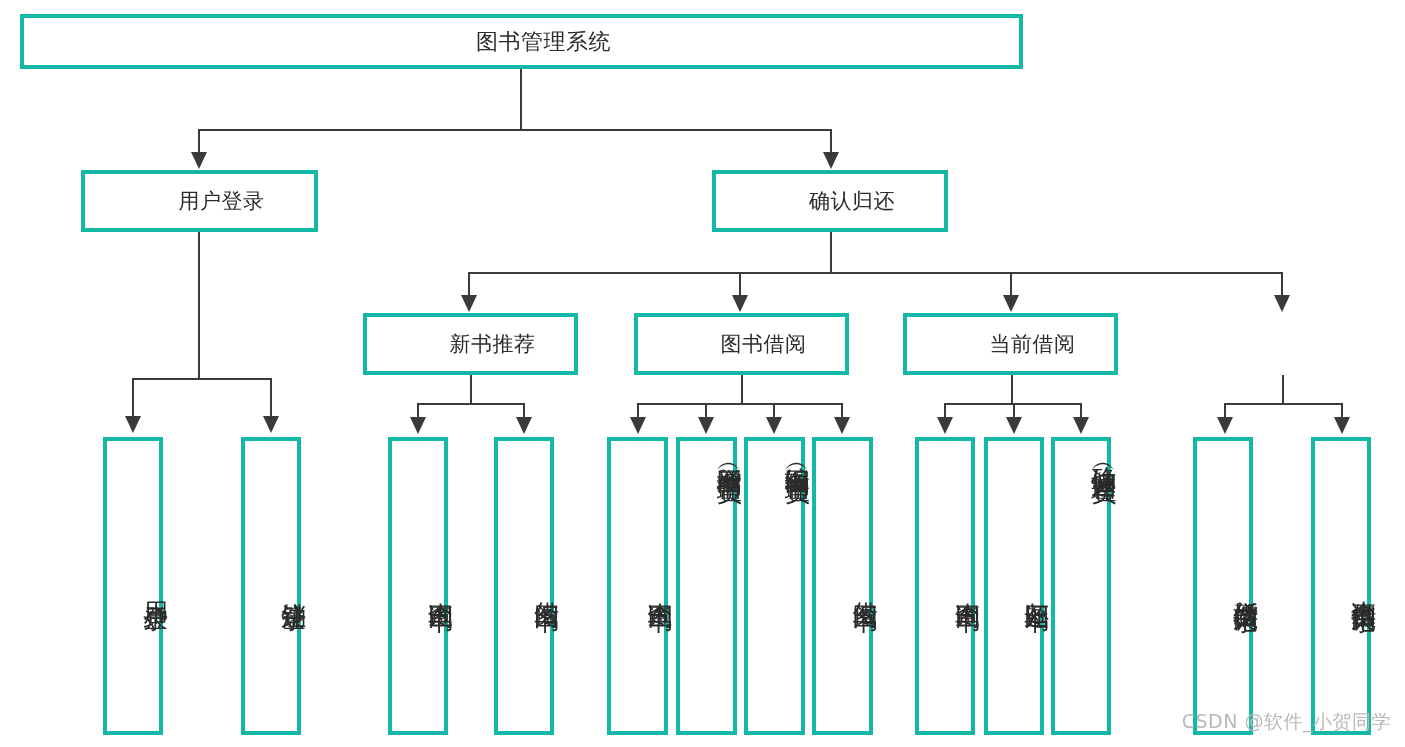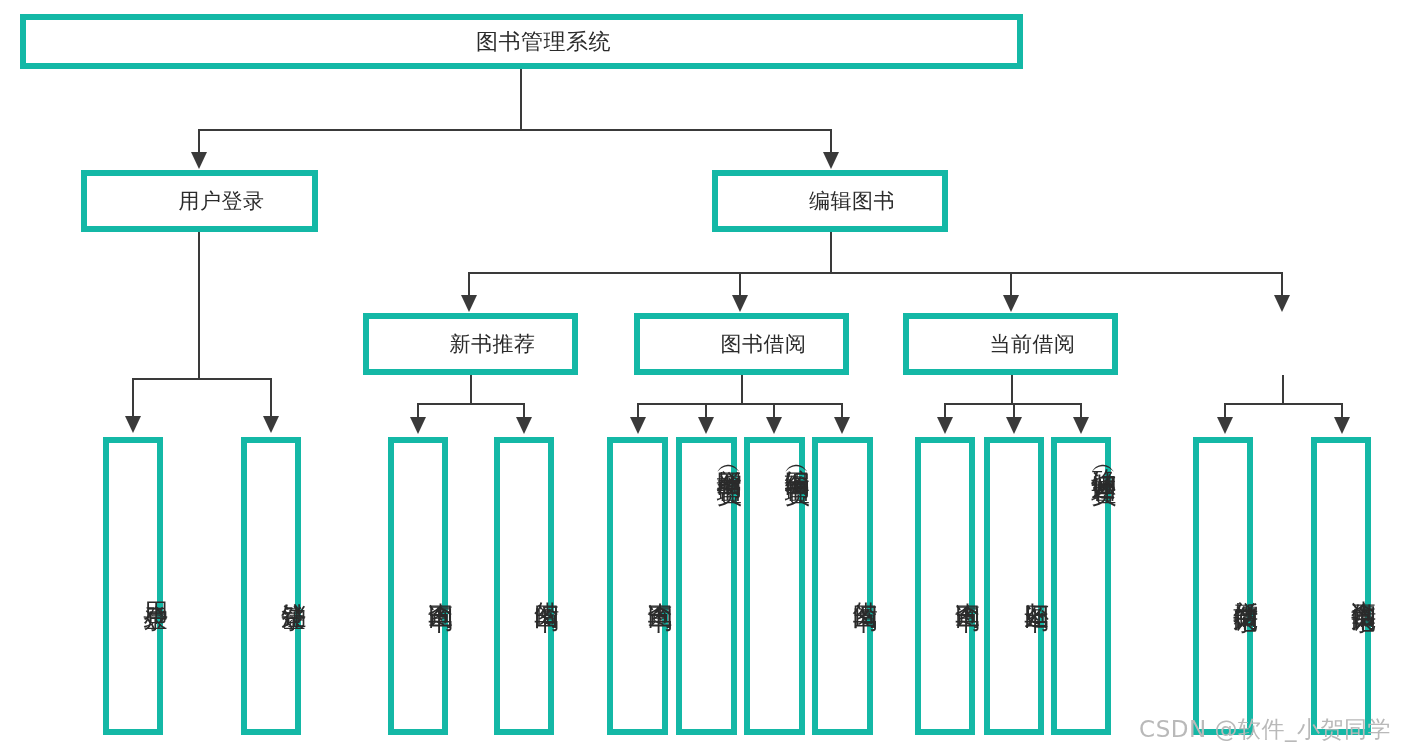--- a/index.html
+++ b/index.html
@@ -13,21 +13,21 @@
     width:1405px;
     height:747px;
     background:#ffffff;
     overflow:hidden;
   }
   
   .node{
     position:absolute;
     box-sizing:border-box;
     background:#ffffff;
-    border:6px solid #14b8a6;
+    border:4px solid #14b8a6;
     display:flex;
     align-items:center;
     justify-content:center;
     text-align:center;
     color:#2b2b2b;
     padding-left:44px;
   }
   .node .label{
     display:block;
     line-height:1.18;
@@ -70,22 +70,22 @@
     position:absolute;
     width:0;height:0;
     border-left:8px solid transparent;
     border-right:8px solid transparent;
     border-top:17px solid #3a3a3a;
   }
   
   #watermark{
     position:absolute;
     right:14px;
-    bottom:2px;
-    font-size:23px;
+    bottom:12px;
+    font-size:19px;
     color:#b9b9b9;
     letter-spacing:0.5px;
     white-space:nowrap;
     pointer-events:none;
   }
 </style>
 </head>
 <body>
 
 <div id="canvas">
@@ -102,21 +102,21 @@
   <div class="arrow" style="left:191px;top:152px;"></div>
 
   <div class="ln v" style="left:830px;top:129px;height:25px;"></div>
   <div class="arrow" style="left:823px;top:152px;"></div>
 
   <div class="node h" style="left:81px;top:170px;width:237px;height:62px;">
     <span class="label">用户登录</span>
   </div>
 
   <div class="node h" style="left:712px;top:170px;width:236px;height:62px;">
-    <span class="label">编辑图书</span>
+    <span class="label">确认归还</span>
   </div>
 
   <div class="ln v" style="left:198px;top:232px;height:148px;"></div>
   <div class="ln h" style="left:132px;top:378px;width:138px;"></div>
   <div class="ln v" style="left:132px;top:378px;height:40px;"></div>
   <div class="arrow" style="left:125px;top:416px;"></div>
   <div class="ln v" style="left:270px;top:378px;height:40px;"></div>
   <div class="arrow" style="left:263px;top:416px;"></div>
 
   <div class="ln v" style="left:830px;top:232px;height:42px;"></div>

